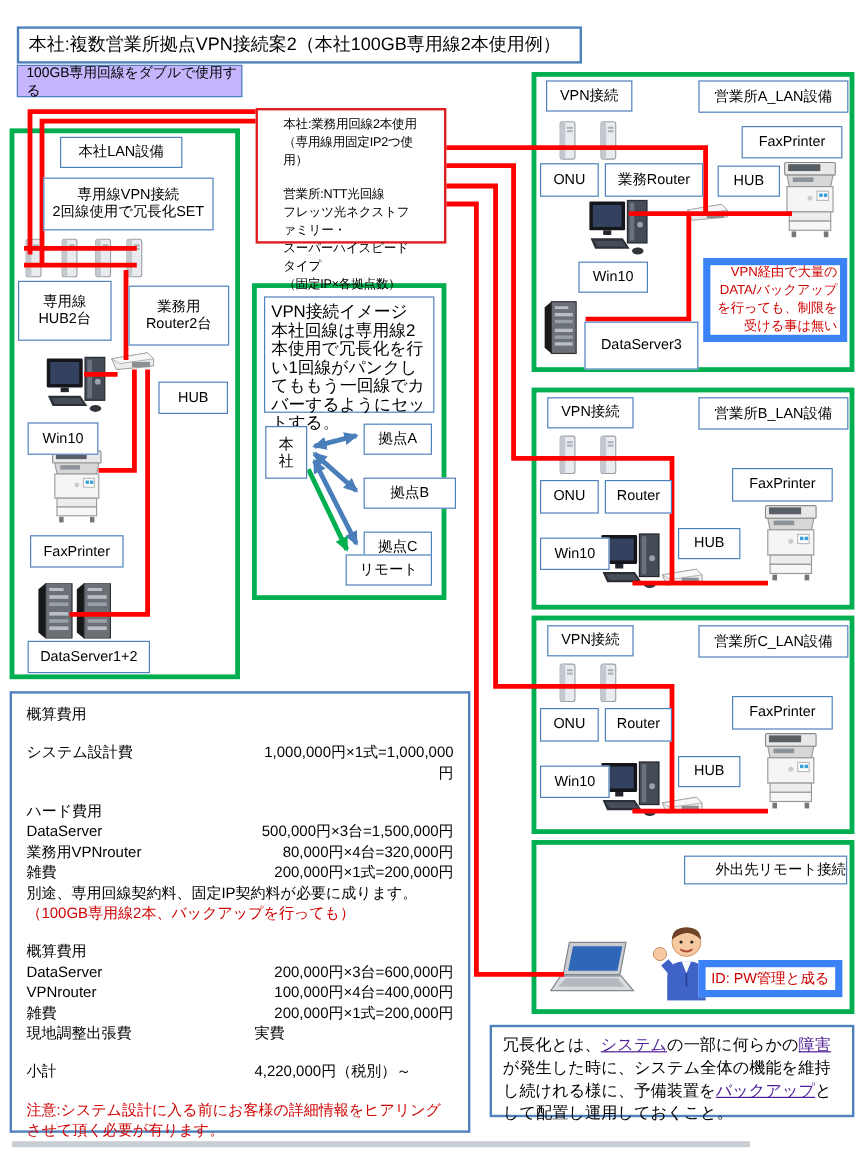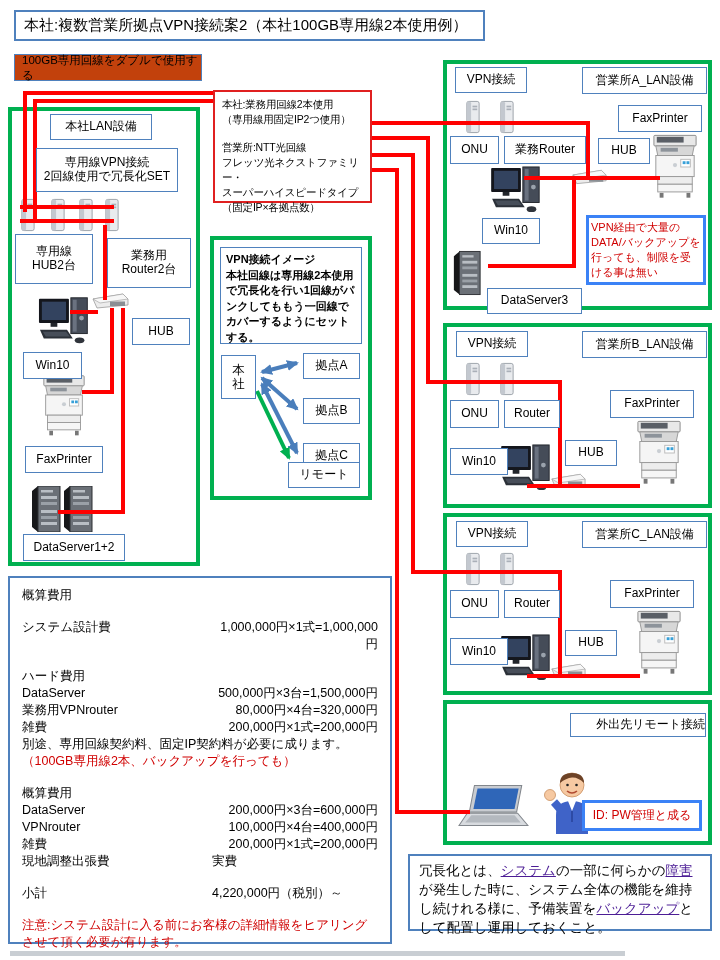--- a/index.html
+++ b/index.html
@@ -6,39 +6,39 @@
   #page{position:relative;width:720px;height:960px;background:#fff;overflow:hidden;
         font-family:"Liberation Sans",sans-serif;color:#000;}
   .abs{position:absolute;box-sizing:border-box;}
   
   .gbox{border:4px solid #00b050;z-index:1;}
   
   .lbl{background:#fff;border:1px solid #4f81bd;z-index:4;display:flex;flex-direction:column;
        align-items:center;justify-content:center;text-align:center;font-size:12px;line-height:1.15;}
   .icon{z-index:2;}
   #wires{position:absolute;left:0;top:0;z-index:3;pointer-events:none;}
-  .rednote{background:#fff;border:3px solid #3b82f6;color:#d00000;z-index:4;
-           display:flex;align-items:center;justify-content:center;text-align:left;}
+  .rednote{background:#fff;border:6px solid #3b82f6;color:#d00000;z-index:4;
+           display:flex;align-items:center;justify-content:center;text-align:right;}
   .infobox{border:2px solid #e02020;background:#fff;z-index:2;font-size:10.5px;line-height:15px;
-           padding:5px 7px;letter-spacing:-0.2px;}
+           padding:5px 21px;letter-spacing:-0.2px;}
   .gap8{height:13px;}
   
   #cost{border:2px solid #4f81bd;background:#fff;z-index:2;font-size:12.5px;line-height:17px;padding:9px 12px;}
   .crow{display:flex;}
   .crow .cl{flex:0 0 190px;}
   .crow .vr{margin-left:auto;text-align:right;}
   .crow .vl{flex:1;text-align:left;}
   .cred{color:#d00000;}
   .csp{height:15px;}
   
   #glossary{border:2px solid #4f81bd;background:#fff;z-index:2;font-size:13.5px;line-height:19px;padding:5px 9px;}
   #glossary .glink{color:#4c1d95;text-decoration:underline;cursor:pointer;}
-  #titlebox{border:2px solid #4f81bd;background:#fff;font-size:15px;display:flex;align-items:center;padding-left:8px;z-index:2;}
-  #banner{border:1px solid #4f81bd;background:#c2410c;font-size:11.5px;display:flex;align-items:center;padding-left:7px;z-index:2;}
-  .vimg-txt{border:1px solid #4f81bd;background:#fff;z-index:4;font-size:11px;line-height:15.5px;padding:4px 5px;font-weight:bold;}
+  #titlebox{border:2px solid #4f81bd;background:#fff;font-size:15px;display:flex;align-items:center;padding-left:8px;z-index:2;margin-top:12px;}
+  #banner{border:1px solid #4f81bd;background:#c4b5fd;font-size:11.5px;display:flex;align-items:center;padding-left:7px;z-index:2;}
+  .vimg-txt{border:1px solid #4f81bd;background:#fff;z-index:4;font-size:14px;line-height:15.5px;padding:4px 5px;}
   .bar{background:#c9ced3;z-index:1;}
 </style>
 </head>
 <body>
 
 <div id="page">
 
   <svg width="0" height="0" style="position:absolute" aria-hidden="true">
     <defs>
       <symbol id="sym-modem" viewBox="0 0 20 36">
@@ -186,21 +186,21 @@
   <div class="abs vimg-txt" style="left:220px;top:247px;width:142px;height:97px;">
     <div>VPN接続イメージ</div>
     <div>本社回線は専用線2本使用で冗長化を行い1回線がパンクしてももう一回線でカバーするようにセットする。</div>
   </div>
   <div class="abs lbl" style="left:221px;top:355px;width:35px;height:44px;font-size:12.5px;">
     <span style="width:15px;">本社</span>
   </div>
   <div class="abs lbl" style="left:303px;top:353px;width:57px;height:26px;">
     <span>拠点A</span>
   </div>
-  <div class="abs lbl" style="left:303px;top:398px;width:57px;height:26px;align-items:center;">
+  <div class="abs lbl" style="left:303px;top:398px;width:77px;height:26px;align-items:center;">
     <span>拠点B</span>
   </div>
   <div class="abs lbl" style="left:303px;top:443px;width:57px;height:26px;">
     <span>拠点C</span>
   </div>
   <div class="abs lbl" style="left:288px;top:462px;width:72px;height:26px;">
     <span>リモート</span>
   </div>
 
   <div class="abs gbox" style="left:443px;top:60px;width:269px;height:250px;"></div>
@@ -236,21 +236,21 @@
     </svg>
   <svg class="abs icon" style="left:490px;top:166px;" width="58" height="48">
       <use href="#sym-pc"></use>
     </svg>
   <div class="abs lbl" style="left:482px;top:218px;width:58px;height:26px;">
     <span>Win10</span>
   </div>
   <svg class="abs icon" style="left:452px;top:250px;" width="30" height="46">
       <use href="#sym-server"></use>
     </svg>
-  <div class="abs lbl" style="left:487px;top:268px;width:95px;height:26px;margin-top:20px;">
+  <div class="abs lbl" style="left:487px;top:268px;width:95px;height:40px;">
     <span>DataServer3</span>
   </div>
   <div class="abs rednote" style="left:586px;top:215px;width:120px;height:70px;font-size:11px;line-height:15px;padding:2px;">
     <span>VPN経由で大量のDATA/バックアップを行っても、制限を受ける事は無い</span>
   </div>
 
   <div class="abs gbox" style="left:443px;top:323px;width:269px;height:185px;"></div>
   <div class="abs lbl" style="left:456px;top:331px;width:72px;height:26px;">
     <span>VPN接続</span>
   </div>

